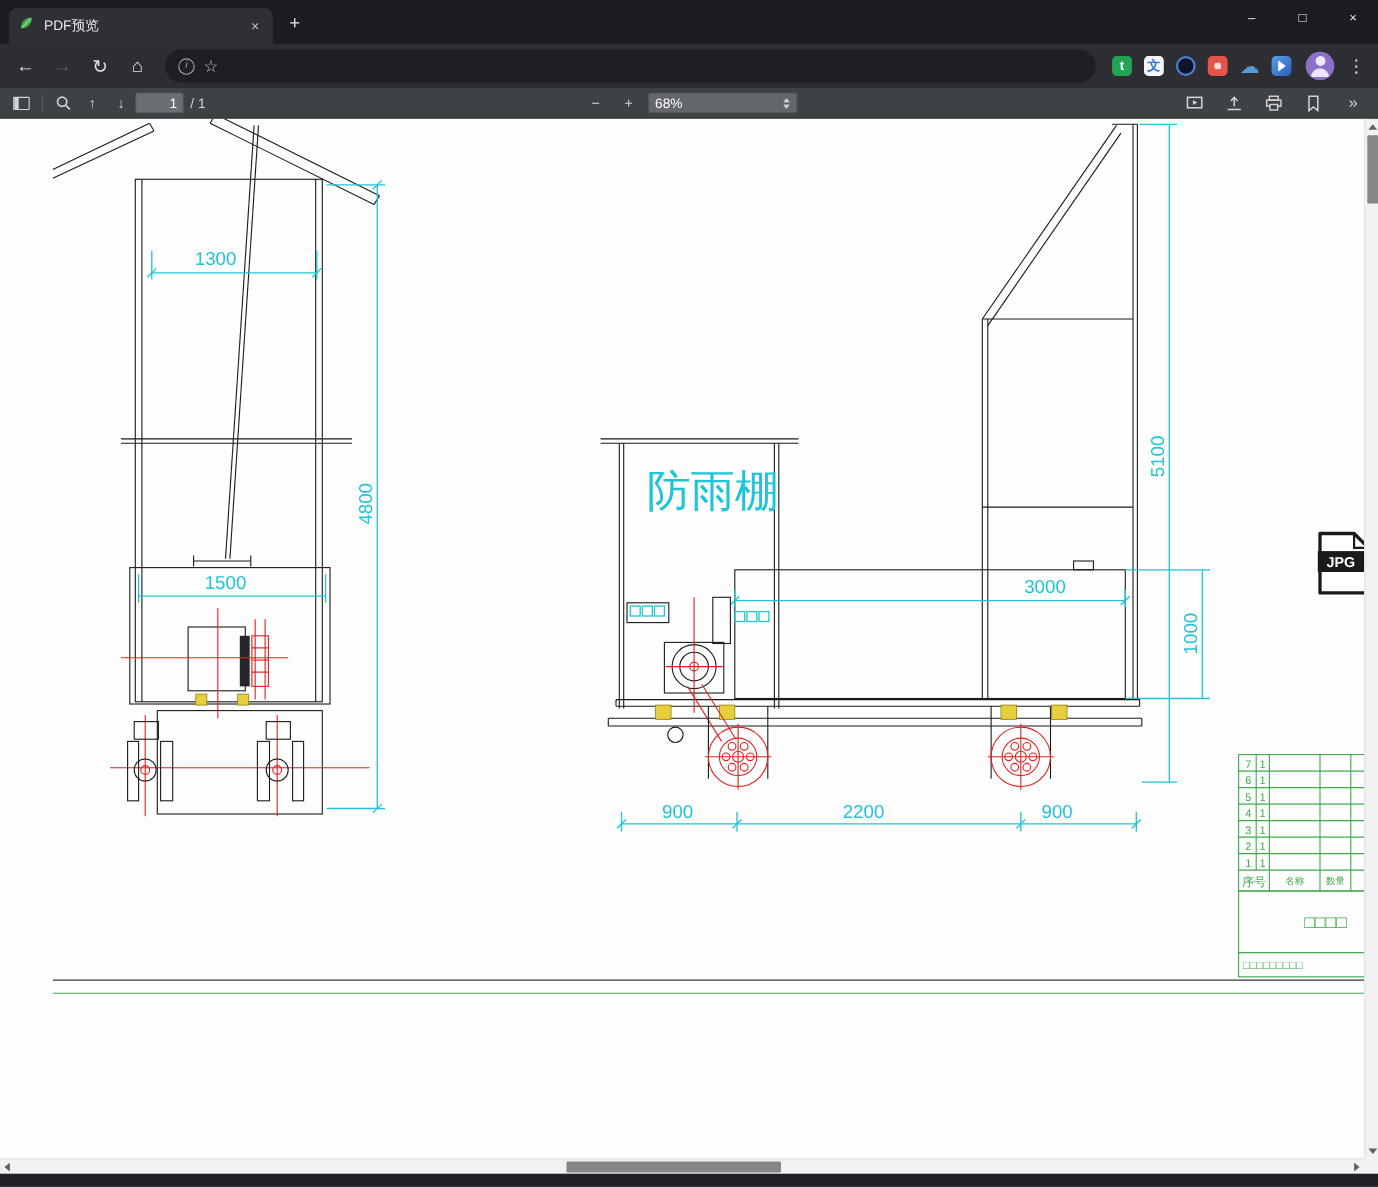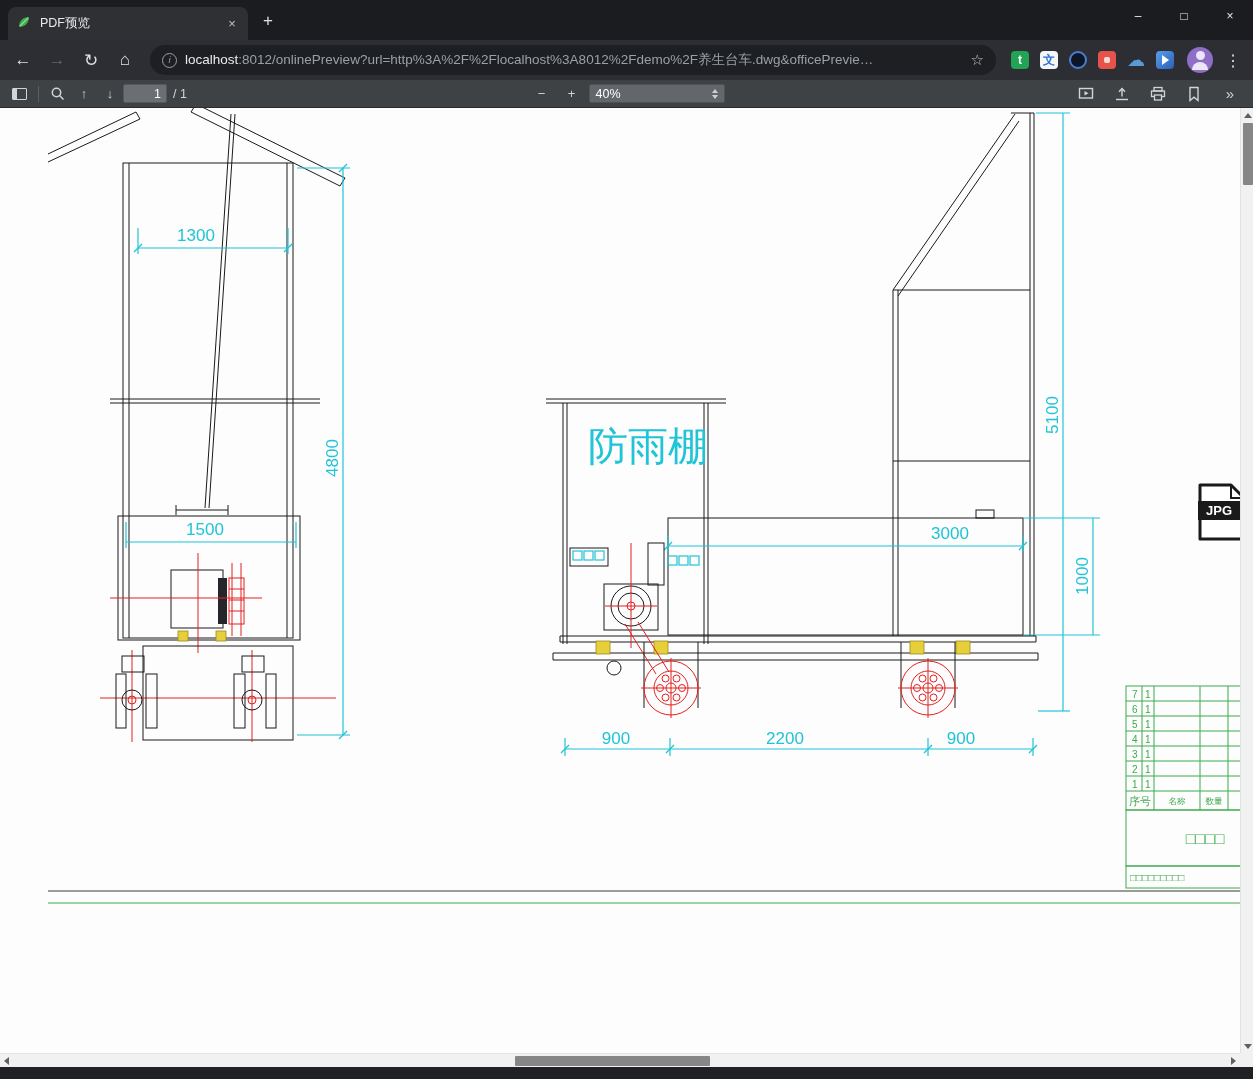--- a/index.html
+++ b/index.html
@@ -122,21 +122,20 @@
     </div>
   </div>
 
   <div class="toolbar">
     <div class="nav-btn">←</div>
     <div class="nav-btn disabled">→</div>
     <div class="nav-btn">↻</div>
     <div class="nav-btn">⌂</div>
     <div class="urlbar">
       <span class="info-badge">i</span>
-      <span class="url-text"><span class="url-host">localhost</span><span>:8012/onlinePreview?url=http%3A%2F%2Flocalhost%3A8012%2Fdemo%2F养生台车.dwg&amp;officePrevie…</span></span>
       <span class="star">☆</span>
     </div>
     <div class="ext-area">
       <div class="ext-btn">
           <span class="ext-sq1">t</span>
         </div>
       <div class="ext-btn">
           <span class="ext-sq2">文</span>
         </div>
       <div class="ext-btn">
@@ -169,21 +168,21 @@
     </div>
     <div class="pbtn">↑</div>
     <div class="pbtn">↓</div>
     <input class="page-input" value="1" style="">
     <span class="page-total">/ 1</span>
 
     <div class="zoom-group">
       <div class="pbtn">−</div>
       <div class="pbtn">+</div>
       <div class="zoom-select">
-        <span class="zval">40%</span>
+        <span class="zval">68%</span>
         <span class="spin">
             <i class="up"></i>
             <i class="dn"></i>
           </span>
       </div>
     </div>
 
     <div class="pdf-right">
       <div class="pbtn">
         <svg width="16" height="16" viewBox="0 0 16 16">

